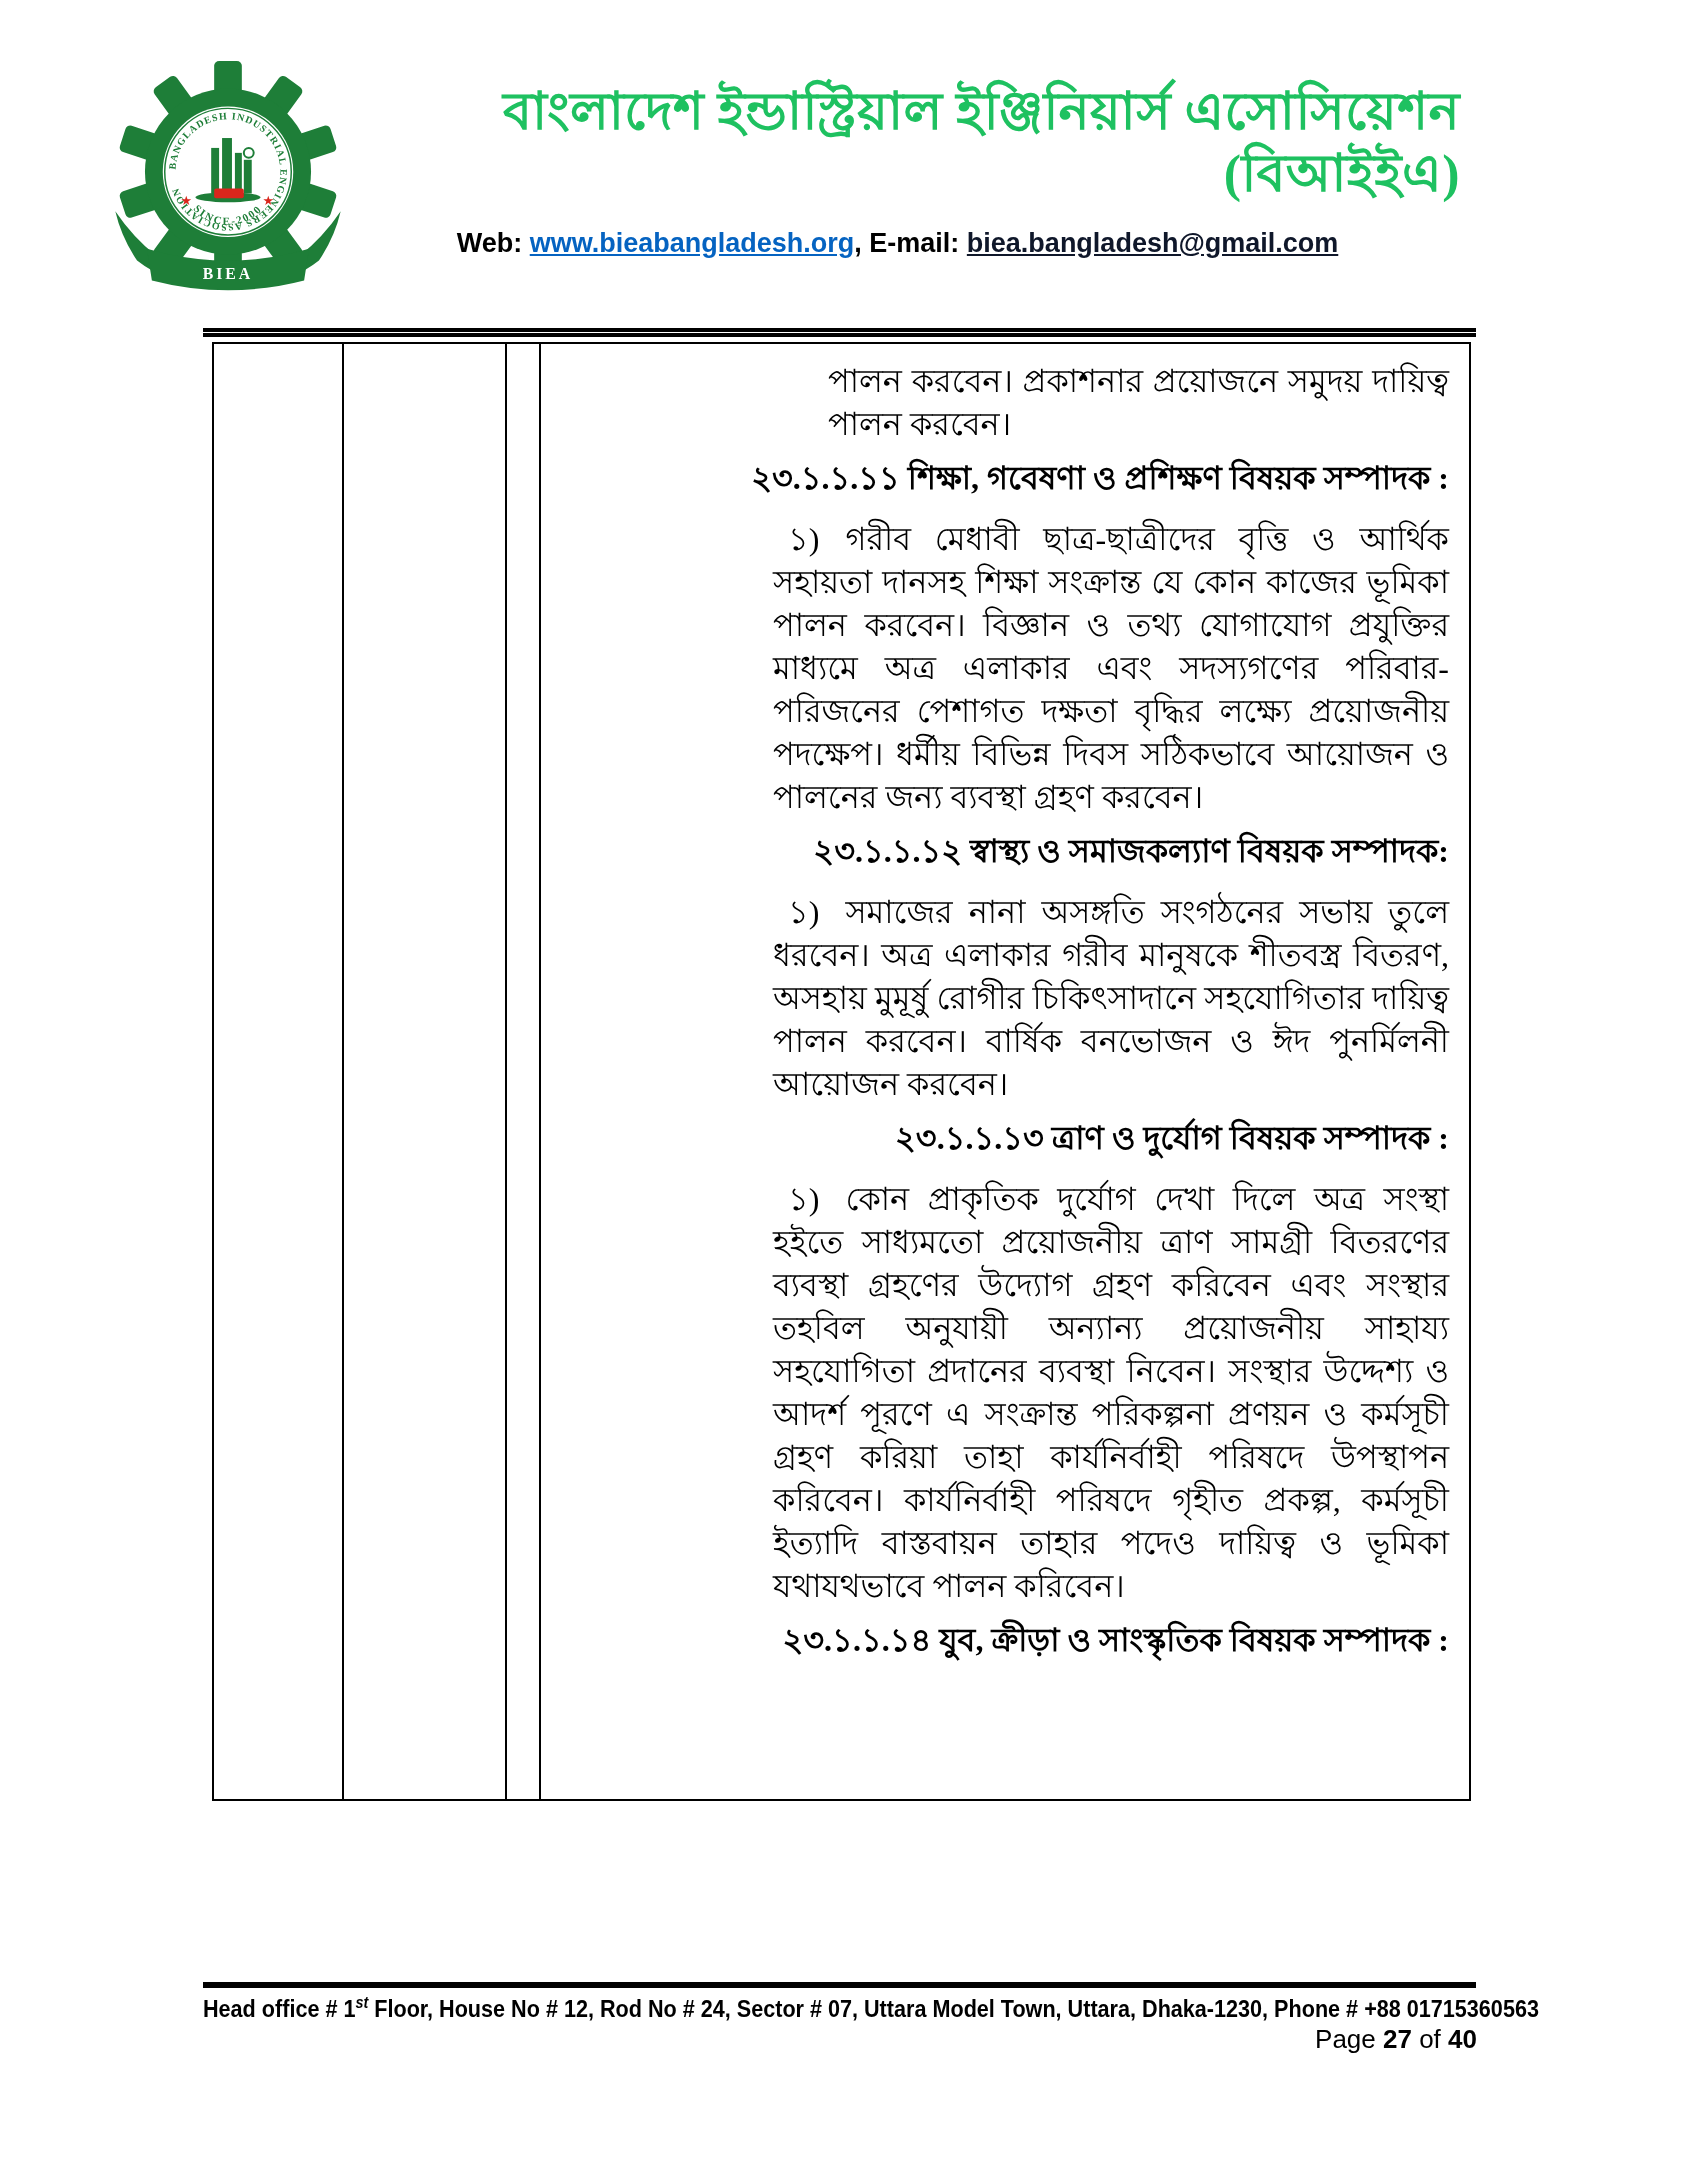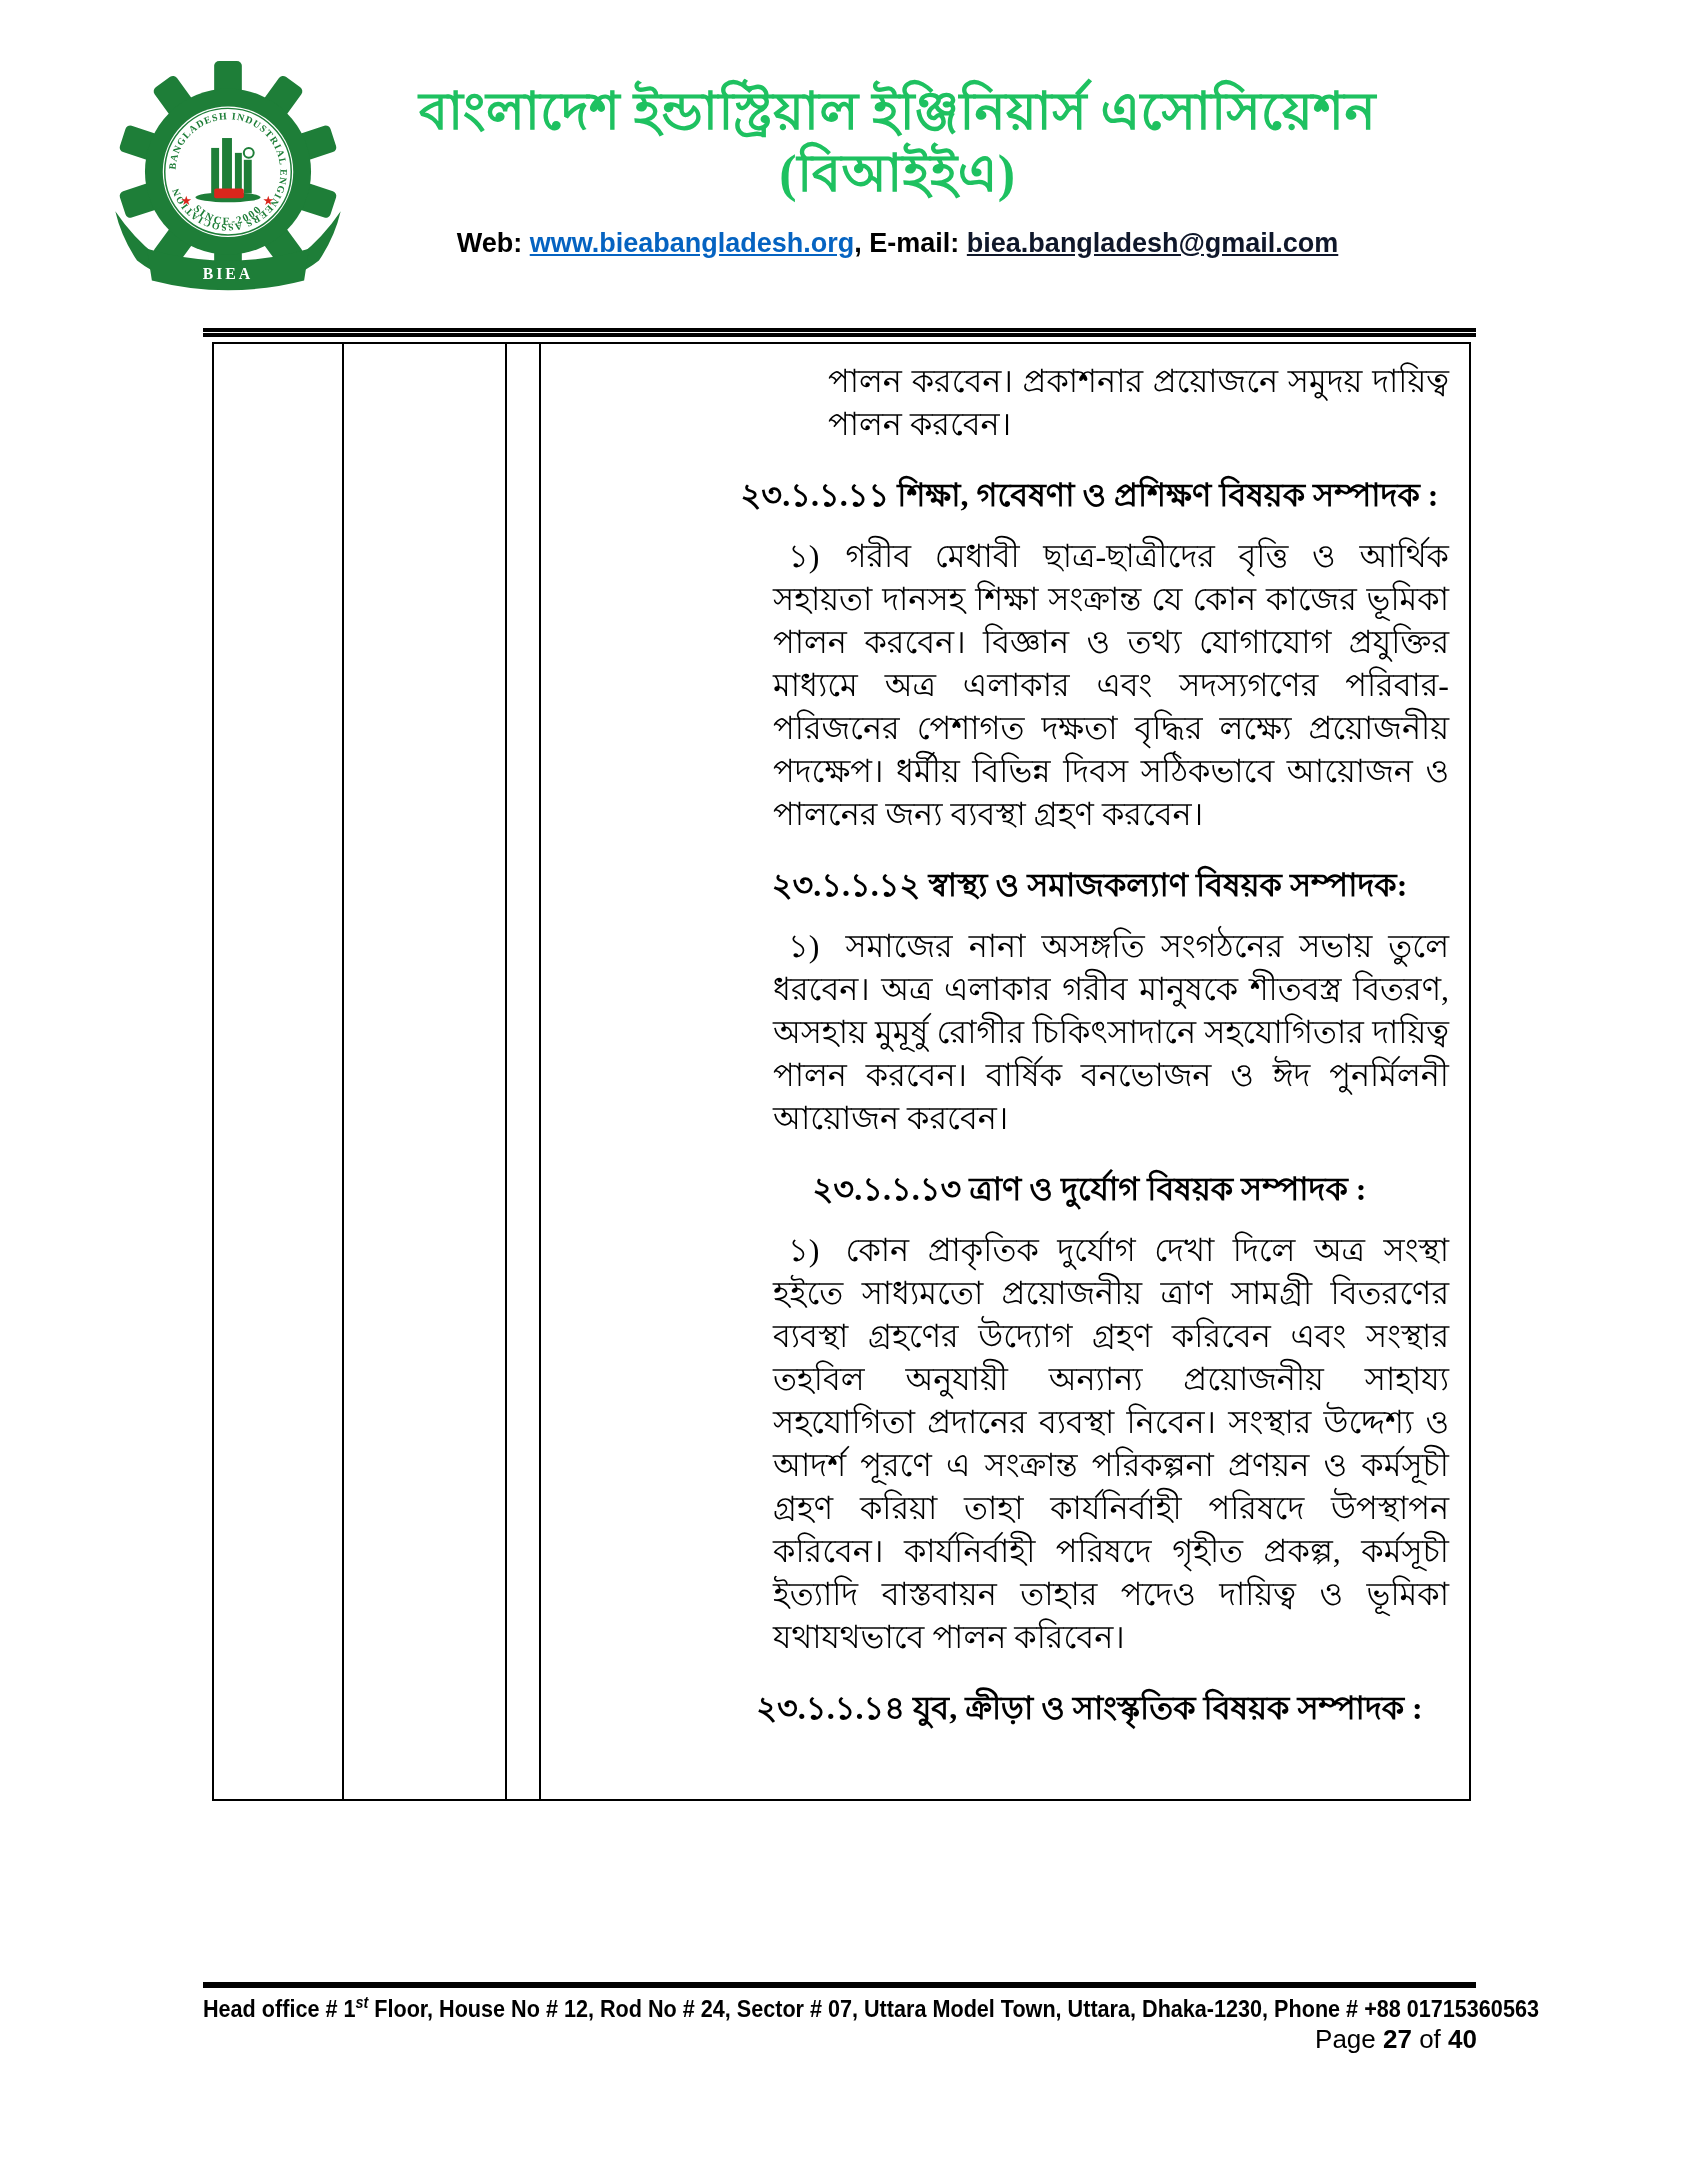--- a/index.html
+++ b/index.html
@@ -31,21 +31,21 @@
   .tcol-2 { width:163px; border-right:2px solid #000; }
   .tcol-3 { width:34px;  border-right:2px solid #000; }
   .tcontent { flex:1; padding:14px 20px 0 0; overflow:hidden; }
 
   .blk { font-size:32px; line-height:43px; text-align:justify; margin-top:20px; }
   .blk-para { margin-left:287px; margin-top:2px; }
   .blk-item { margin-left:232px; text-indent:15px; }
   .blk-item .marker { padding-right:26px; }
   .blk-item.blk-deep { margin-left:287px; text-indent:-44px; }
   .blk-item.blk-deep .marker { padding-right:20px; }
-  .blk-heading { margin-left:189px; margin-top:28px; margin-bottom:-2px; font-weight:bold; text-align:center; }
+  .blk-heading { margin-left:189px; margin-top:11px; margin-bottom:-2px; font-weight:bold; text-align:right; }
 
   
   .rule-bottom { position:absolute; left:203px; top:1982px; width:1273px; height:6px; background:#000; }
   .footer-address {
     position:absolute; left:203px; top:1994px; width:1277px;
     font-family:"Liberation Sans", sans-serif; font-weight:bold; font-size:24px;
     white-space:nowrap; transform:scaleX(0.90); transform-origin:left center;
   }
   .footer-address sup { font-size:16px;font-style:italic; }
   .footer-page {
@@ -106,21 +106,21 @@
       <circle cx="141" cy="99" r="5" fill="#ffffff" stroke="#1e7e38" stroke-width="2"></circle>
       <ellipse cx="120" cy="144" rx="33" ry="5"></ellipse>
     </g>
     <rect x="106" y="135" width="30" height="10" rx="2" fill="#d9261c"></rect>
 
     <path d="M38,196 Q120,220 202,196 L197,228 Q120,248 43,228 Z" fill="#1e7e38"></path>
     <text x="120" y="227" text-anchor="middle" font-size="16" font-weight="bold" letter-spacing="3" fill="#ffffff" class="ring-text">BIEA</text>
   </svg>
 
   <div class="header-text">
-    <div class="title-bn" style="color: rgb(30, 193, 96);">বাংলাদেশ ইন্ডাস্ট্রিয়াল ইঞ্জিনিয়ার্স এসোসিয়েশন (বিআইইএ)</div>
+    <div class="title-bn" style="color: rgb(30, 193, 96); text-align: right;">বাংলাদেশ ইন্ডাস্ট্রিয়াল ইঞ্জিনিয়ার্স এসোসিয়েশন (বিআইইএ)</div>
     <div class="web-line">
       <span>Web: </span><a style="color: rgb(5, 99, 193);">www.bieabangladesh.org</a><span>, </span><span>E-mail: </span><a style="color: #0f172a;">biea.bangladesh@gmail.com</a>
     </div>
   </div>
 
   <div class="rule-top"></div>
 
   <div class="doc-table">
     <div class="tcol-1"></div>
     <div class="tcol-2"></div>

